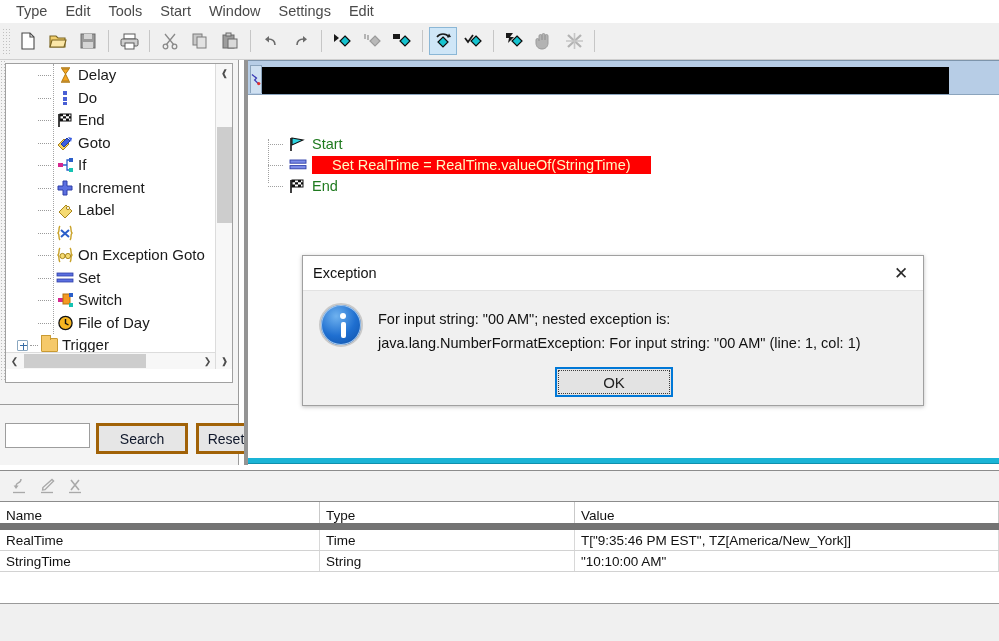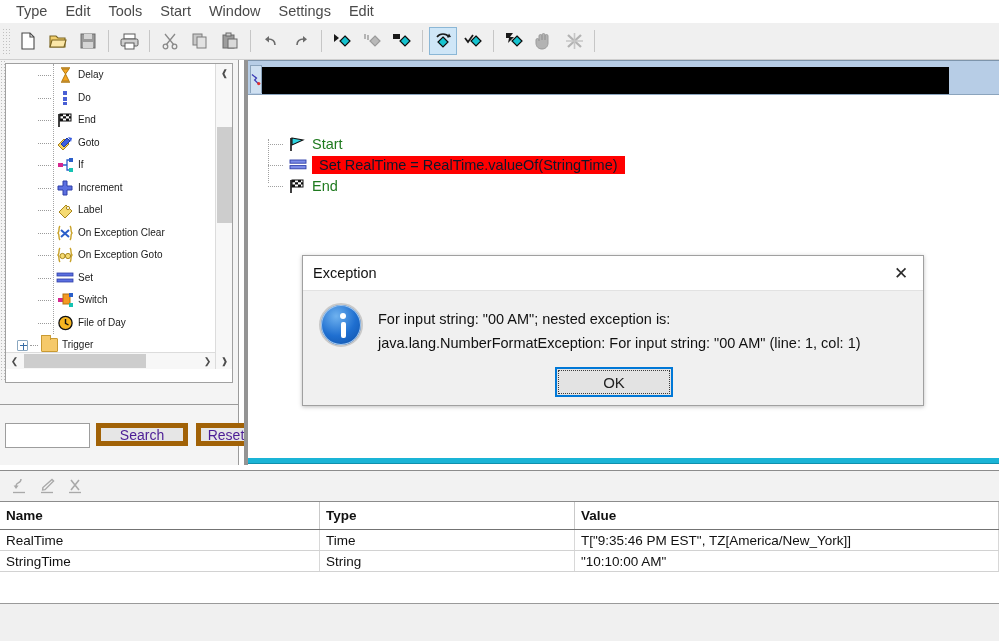--- a/index.html
+++ b/index.html
@@ -71,21 +71,21 @@
     position:absolute; left:0; top:0; width:5px; height:320px;
     background-image: radial-gradient(#bdbdbd 38%, transparent 40%);
     background-size:3px 3px;
   }
   .tree-list {
     position:absolute; left:0; top:0; width:210px; height:305px;
     background:#fff; overflow:hidden;
   }
   .tree-row {
     height:22.5px; display:flex; align-items:center;
-    white-space:nowrap; font-size:10px; color:#1a1a1a;
+    white-space:nowrap; font-size:15px; color:#1a1a1a;
     padding-left:2px;
   }
   .tdash {
     width:22px; height:22px; flex:none; position:relative;
   }
   .tdash::before {
     content:''; position:absolute; left:4px; top:50%; width:13px;
     border-top:1px dotted #9a9a9a;
   }
   .tdash-l2 { margin-left:26px; }
@@ -150,23 +150,23 @@
     background:#f4f4f4;
     border-right:1px solid #9b9b9b;
   }
   .search-input {
     position:absolute; left:5px; top:18px; width:85px; height:25px;
     border:1px solid #9d9d9d; background:#fff;
     font-family:"Liberation Sans", sans-serif; font-size:13px;
     padding:0 4px;
   }
   .btn {
-    position:absolute; height:23px;
-    background:#e6e6e6; border:5px solid #a16207;
-    font-family:"Liberation Sans", sans-serif; font-size:14px; color:#4c1d95;
+    position:absolute; height:31px;
+    background:#e6e6e6; border:3px solid #a16207;
+    font-family:"Liberation Sans", sans-serif; font-size:14px; color:#0f172a;
     display:flex; align-items:center; justify-content:center;
     cursor:default;
   }
   .btn-search { left:96px; top:18px; width:92px; }
   .btn-reset  { left:196px; top:18px; width:60px; overflow:hidden; }
 
   
   .editorpanel {
     position:absolute; left:244px; top:60px; width:755px; height:405px;
     background:#fff;
@@ -203,21 +203,21 @@
   .code-row .cdash::before {
     content:''; position:absolute; left:2px; top:50%; width:15px; border-top:1px dotted #a0a0a0;
   }
   .cspine {
     position:absolute; left:20px; top:44px; width:1px; height:44px;
     border-left:1px dotted #a0a0a0;
   }
   .code-icon { width:20px; height:18px; flex:none; margin-right:4px; display:flex; align-items:center; justify-content:center; }
   .code-green { color:#1f7a1f; }
   .code-hl {
-    background:#ff0000; color:#0f172a; padding:1px 7px;
+    background:#ff0000; color:#fef9c3; padding:1px 20px;
     font-weight:500;
   }
   .ed-bottom-cyan {
     position:absolute; left:4px; bottom:0; width:995px; height:7px;
     background:#1ab4d6; border-bottom:1px solid #0f90ad;
   }
 
   
   .dialog {
     position:absolute; left:302px; top:255px; width:622px; height:151px;
@@ -281,22 +281,21 @@
     background:#f2f2f2; border-bottom:1px solid #8c8c8c;
     display:flex; align-items:center; padding-left:6px;
   }
   .vt-btn {
     width:26px; height:24px; display:flex; align-items:center; justify-content:center;
     margin-right:2px; cursor:default; opacity:.55;
   }
   .var-table { position:absolute; left:0; top:31px; width:999px; height:140px; background:#fff; }
   .vt-head {
     display:flex; height:28px; background:#fff;
-    border-bottom:1px solid #737373;
-    font-weight:bold;
+    border-bottom:7px solid #737373;
   }
   .vt-head > div {
     font-size:13.5px; color:#111; line-height:28px; padding-left:6px;
     border-right:1px solid #c9c9c9;
   }
   .vt-row { display:flex; height:21px; border-bottom:1px solid #d2d2d2; background:#fff; }
   .vt-row > div {
     font-size:13.5px; color:#111; line-height:21px; padding-left:6px;
     border-right:1px solid #d8d8d8; white-space:nowrap; overflow:hidden;
   }
@@ -526,21 +525,20 @@
         </div>
 
         <div class="tree-row">
           <div class="tdash tdash-l2"></div>
           <div class="ticon">
             <svg width="18" height="16" viewBox="0 0 18 16">
                 <path d="M4 1C2 3 4 6 2 8c2 2 0 5 2 7M14 1c2 2 0 5 2 7-2 2 0 5-2 7" fill="none" stroke="#c9a227" stroke-width="1.4"></path>
                 <path d="M5 5l8 7M13 5l-8 7" stroke="#2b5fc9" stroke-width="2"></path>
               </svg>
           </div>
-          <div class="tlabel">On Exception Clear</div>
         </div>
 
         <div class="tree-row">
           <div class="tdash tdash-l2"></div>
           <div class="ticon">
             <svg width="18" height="16" viewBox="0 0 18 16">
                 <path d="M4 1C2 3 4 6 2 8c2 2 0 5 2 7M14 1c2 2 0 5 2 7-2 2 0 5-2 7" fill="none" stroke="#c9a227" stroke-width="1.4"></path>
                 <circle cx="6.5" cy="9" r="2.6" fill="#f5da73" stroke="#a8861c"></circle>
                 <circle cx="12" cy="9" r="2.6" fill="#f5da73" stroke="#a8861c"></circle>
               </svg>

